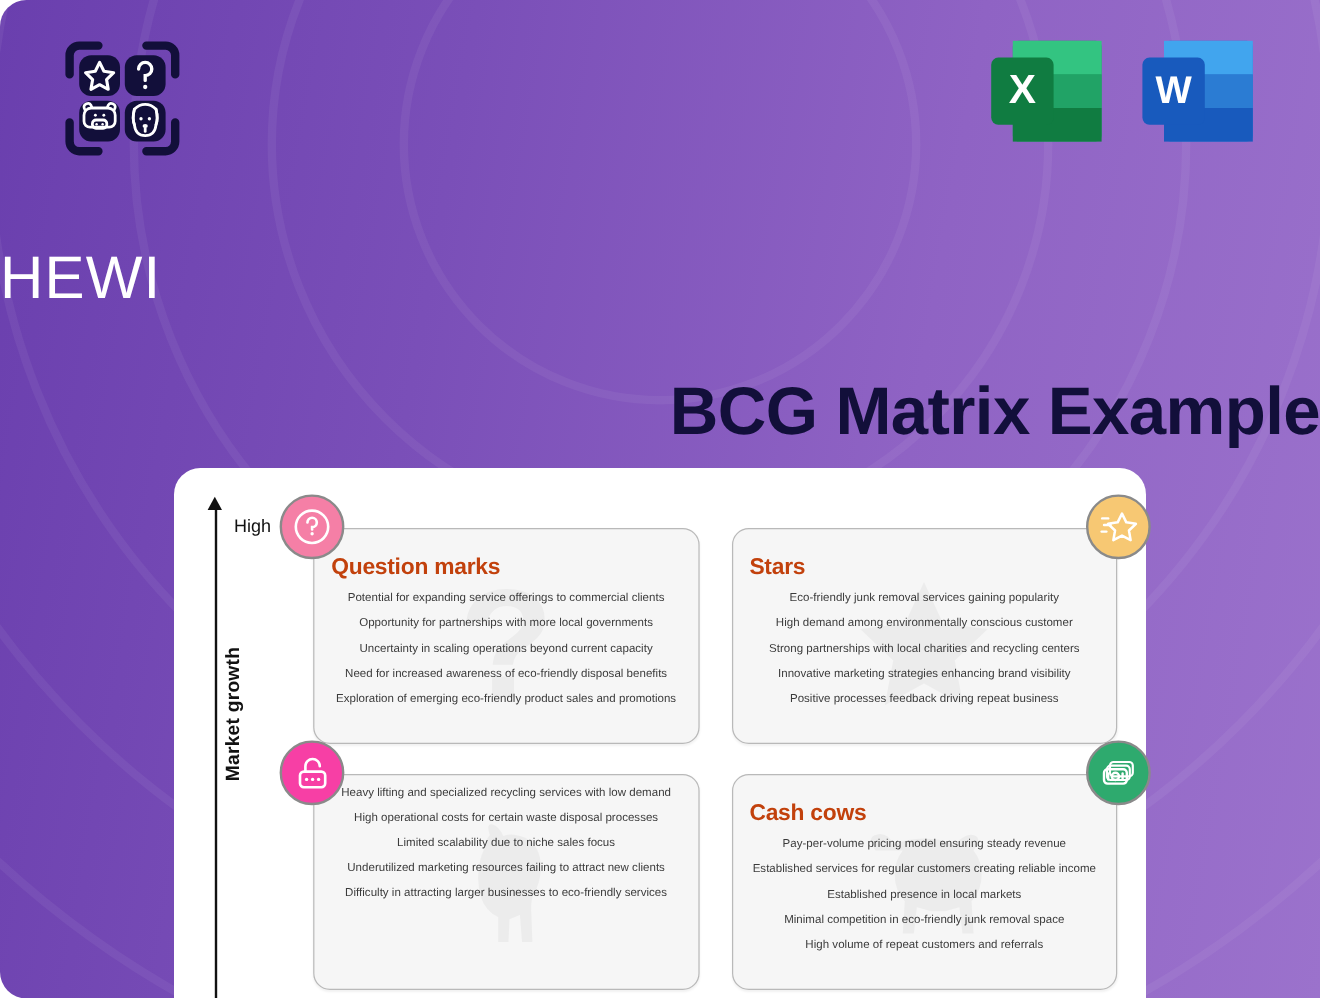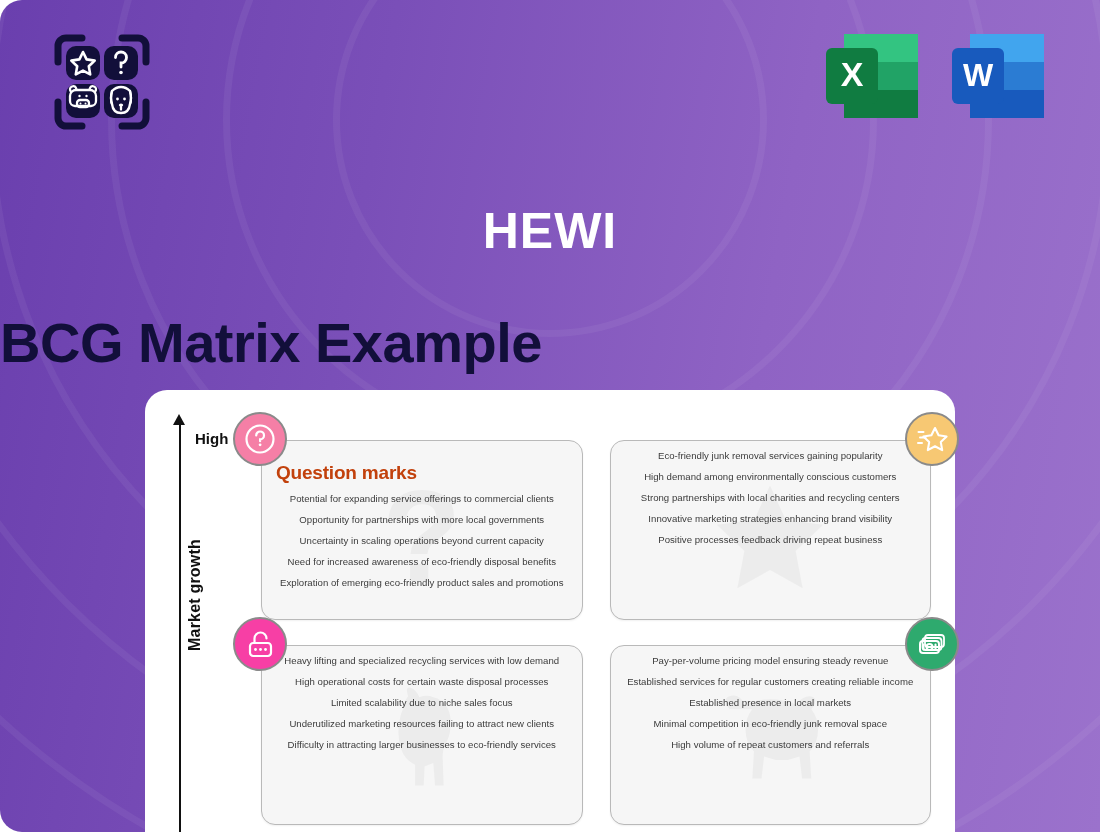--- a/index.html
+++ b/index.html
@@ -59,32 +59,32 @@
     gap: 26px;
     align-items: flex-start;
   }
   .office-icon { width: 100px; height: 96px; }
 
   
   .brand-name {
     position: absolute;
     left: 0; right: 0;
     top: 206px;
-    text-align: center;
+    text-align: left;
     color: #ffffff;
     font-size: 50px;
-    font-weight: bold;
+    font-weight: normal;
     letter-spacing: 1px;
     line-height: 1;
   }
   .deck-title {
     position: absolute;
     left: 0; right: 0;
     top: 312px;
-    text-align: left;
+    text-align: right;
     color: #120f3a;
     font-size: 56px;
     font-weight: bold;
     letter-spacing: -0.5px;
     line-height: 1.1;
   }
 
   
   .matrix-card {
     position: absolute;
@@ -113,21 +113,21 @@
     width: 0; height: 0;
     border-left: 6px solid transparent;
     border-right: 6px solid transparent;
     border-bottom: 11px solid #111111;
   }
   .axis-high {
     position: absolute;
     left: 50px;
     top: 40px;
     font-size: 15px;
-    font-weight: bold;
+    font-weight: normal;
     color: #111111;
   }
   .axis-label {
     position: absolute;
     left: -30px;
     top: 196px;
     width: 160px;
     text-align: center;
     transform: rotate(-90deg);
     transform-origin: center center;
@@ -328,23 +328,24 @@
         </div>
       </div>
 
       <div class="quad">
         <div class="quad-box">
           <div class="quad-watermark">
             <svg viewBox="0 0 120 115" width="112" height="108">
               <path d="M60 4 l17 37 40 5 -29.5 28 7.5 40 -35-19.5 -35 19.5 7.5-40 -29.5-28 40-5z" fill="#555555"></path>
             </svg>
           </div>
+          <div class="quad-heading">Stars</div>
           <ul class="quad-list">
             <li>Eco-friendly junk removal services gaining popularity</li>
-            <li>High demand among environmentally conscious customers</li>
+            <li>High demand among environmentally conscious customer</li>
             <li>Strong partnerships with local charities and recycling centers</li>
             <li>Innovative marketing strategies enhancing brand visibility</li>
             <li>Positive processes feedback driving repeat business</li>
           </ul>
         </div>
         <div class="quad-badge badge-tr" style="background:#f7c873;">
           <svg viewBox="0 0 40 40" width="40" height="40">
             <path d="M23 9 l3.6 7.3 8 1.2 -5.8 5.6 1.4 8 -7.2-3.8 -7.2 3.8 1.4-8 -5.8-5.6 8-1.2z" fill="none" stroke="#ffffff" stroke-width="2.1" stroke-linejoin="round"></path>
             <g stroke="#ffffff" stroke-width="2" stroke-linecap="round">
               <path d="M6.5 13 h5"></path>
@@ -381,20 +382,21 @@
         </div>
       </div>
 
       <div class="quad">
         <div class="quad-box">
           <div class="quad-watermark">
             <svg viewBox="0 0 140 130" width="118" height="110">
               <path d="M22 28 q-10 -14 2 -16 10 -2 16 10 14 -6 30 -6 16 0 30 6 12 -12 20 -9 8 3 -1 15 8 10 8 24 0 16 -10 26 l2 32 -11 0 -3-26 -14 4 -14 0 -14-4 -3 26 -11 0 2-32 q-10 -10 -10-26 0-14 8-24z" fill="#555555"></path>
             </svg>
           </div>
+          <div class="quad-heading">Cash cows</div>
           <ul class="quad-list">
             <li>Pay-per-volume pricing model ensuring steady revenue</li>
             <li>Established services for regular customers creating reliable income</li>
             <li>Established presence in local markets</li>
             <li>Minimal competition in eco-friendly junk removal space</li>
             <li>High volume of repeat customers and referrals</li>
           </ul>
         </div>
         <div class="quad-badge badge-tr" style="background:#2eaa6e;">
           <svg viewBox="0 0 40 40" width="40" height="40">

